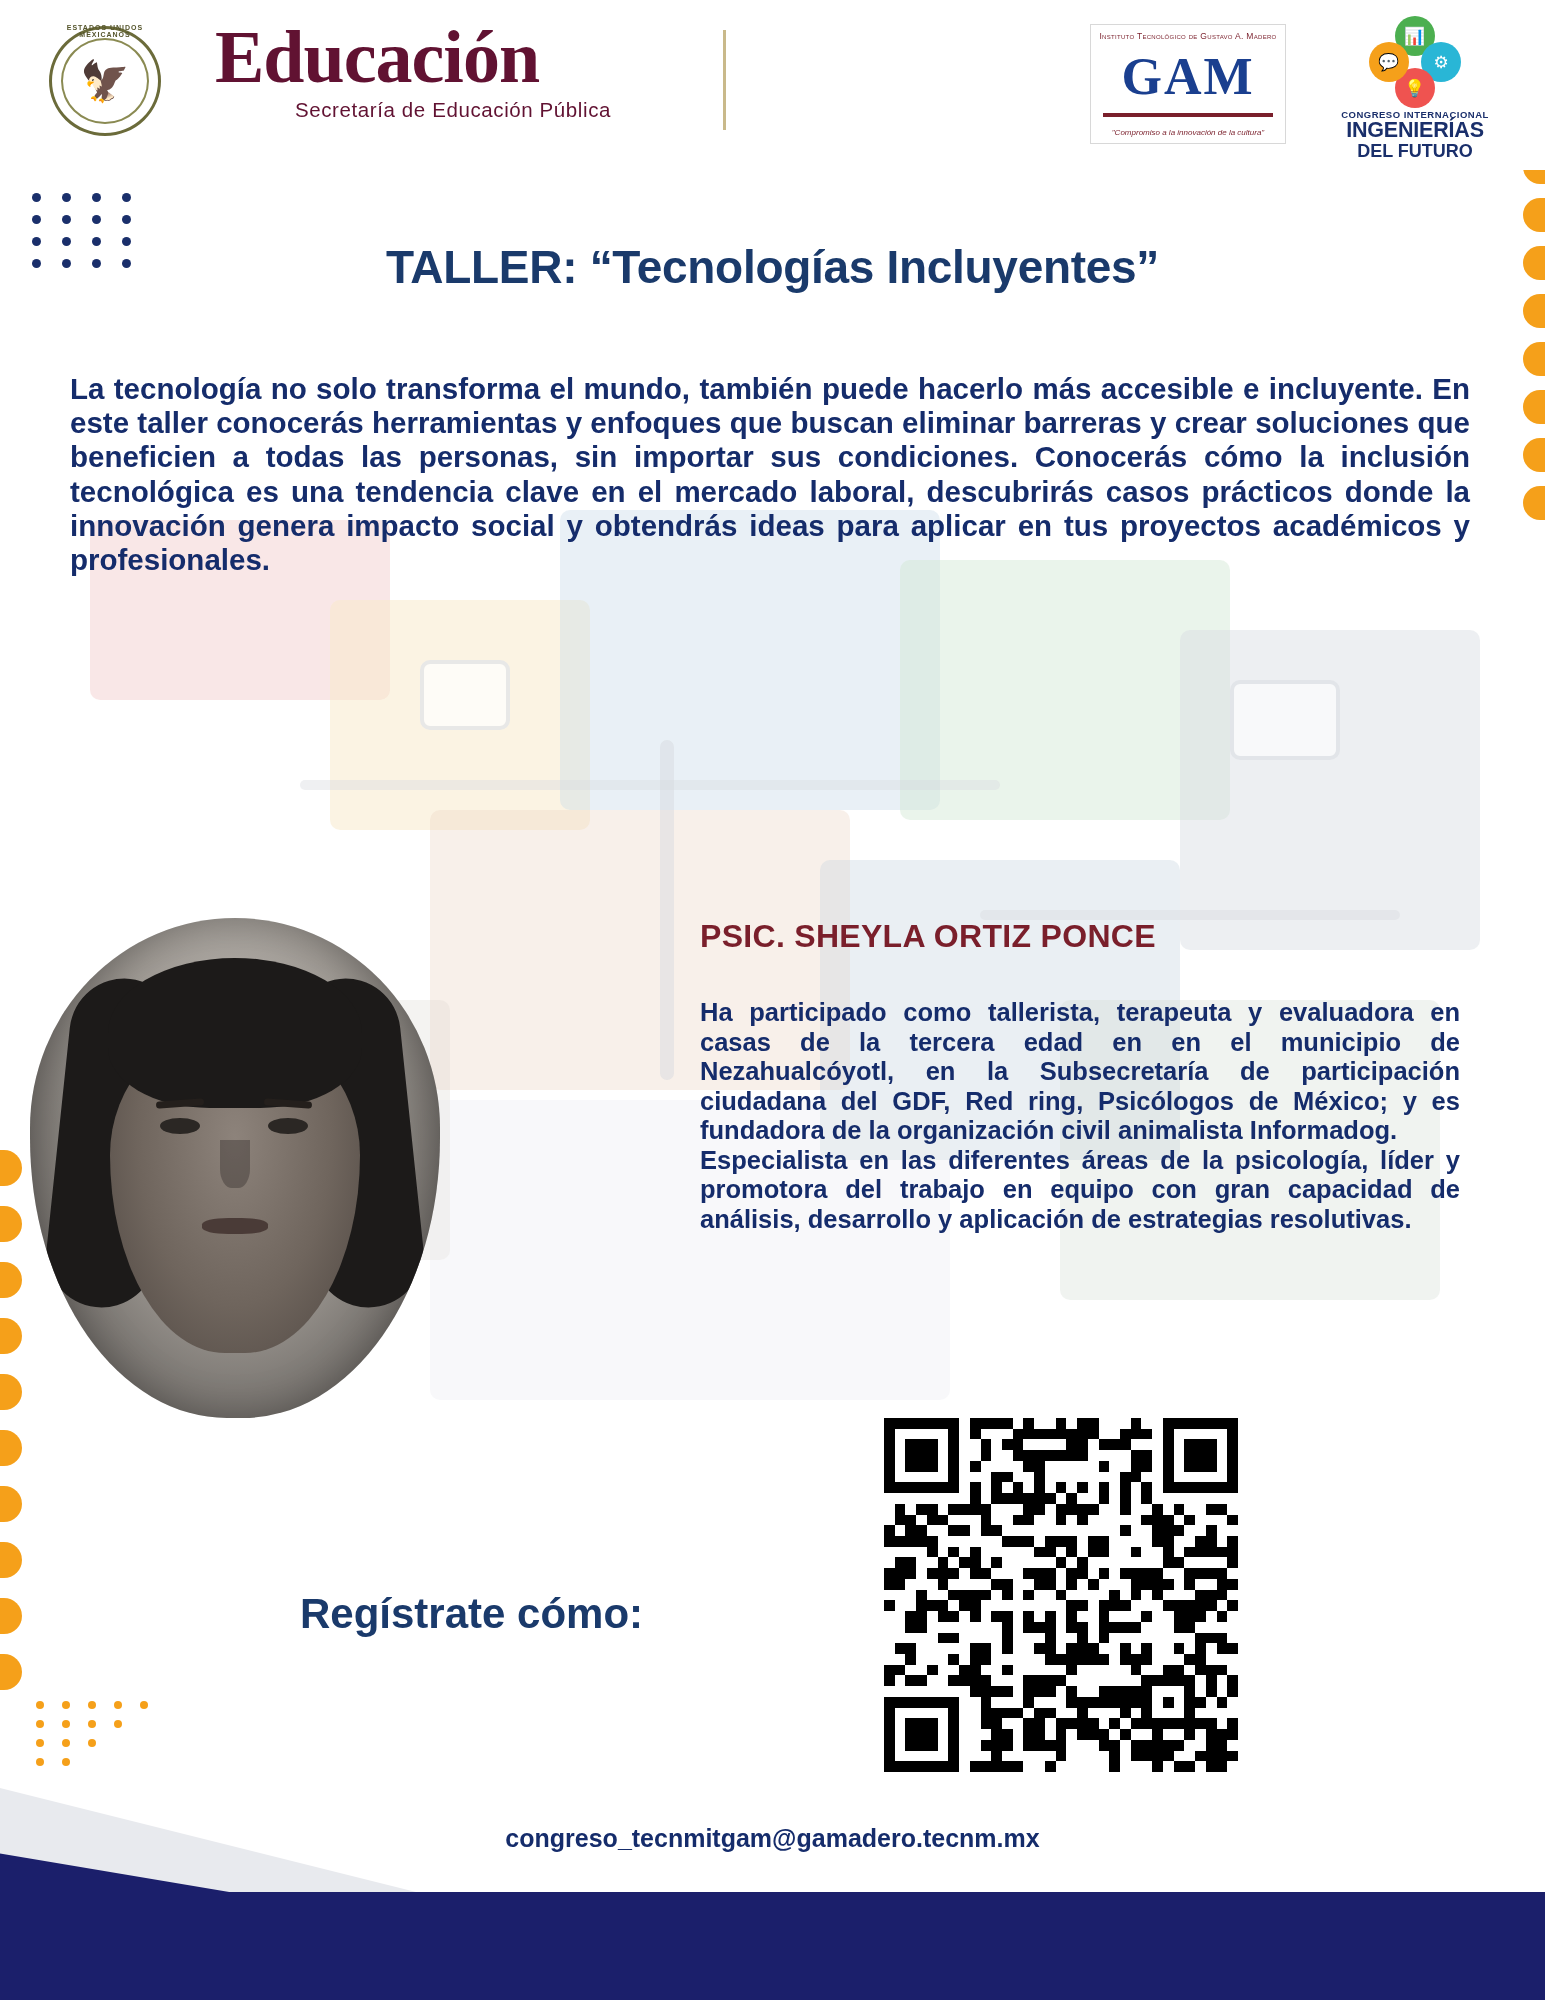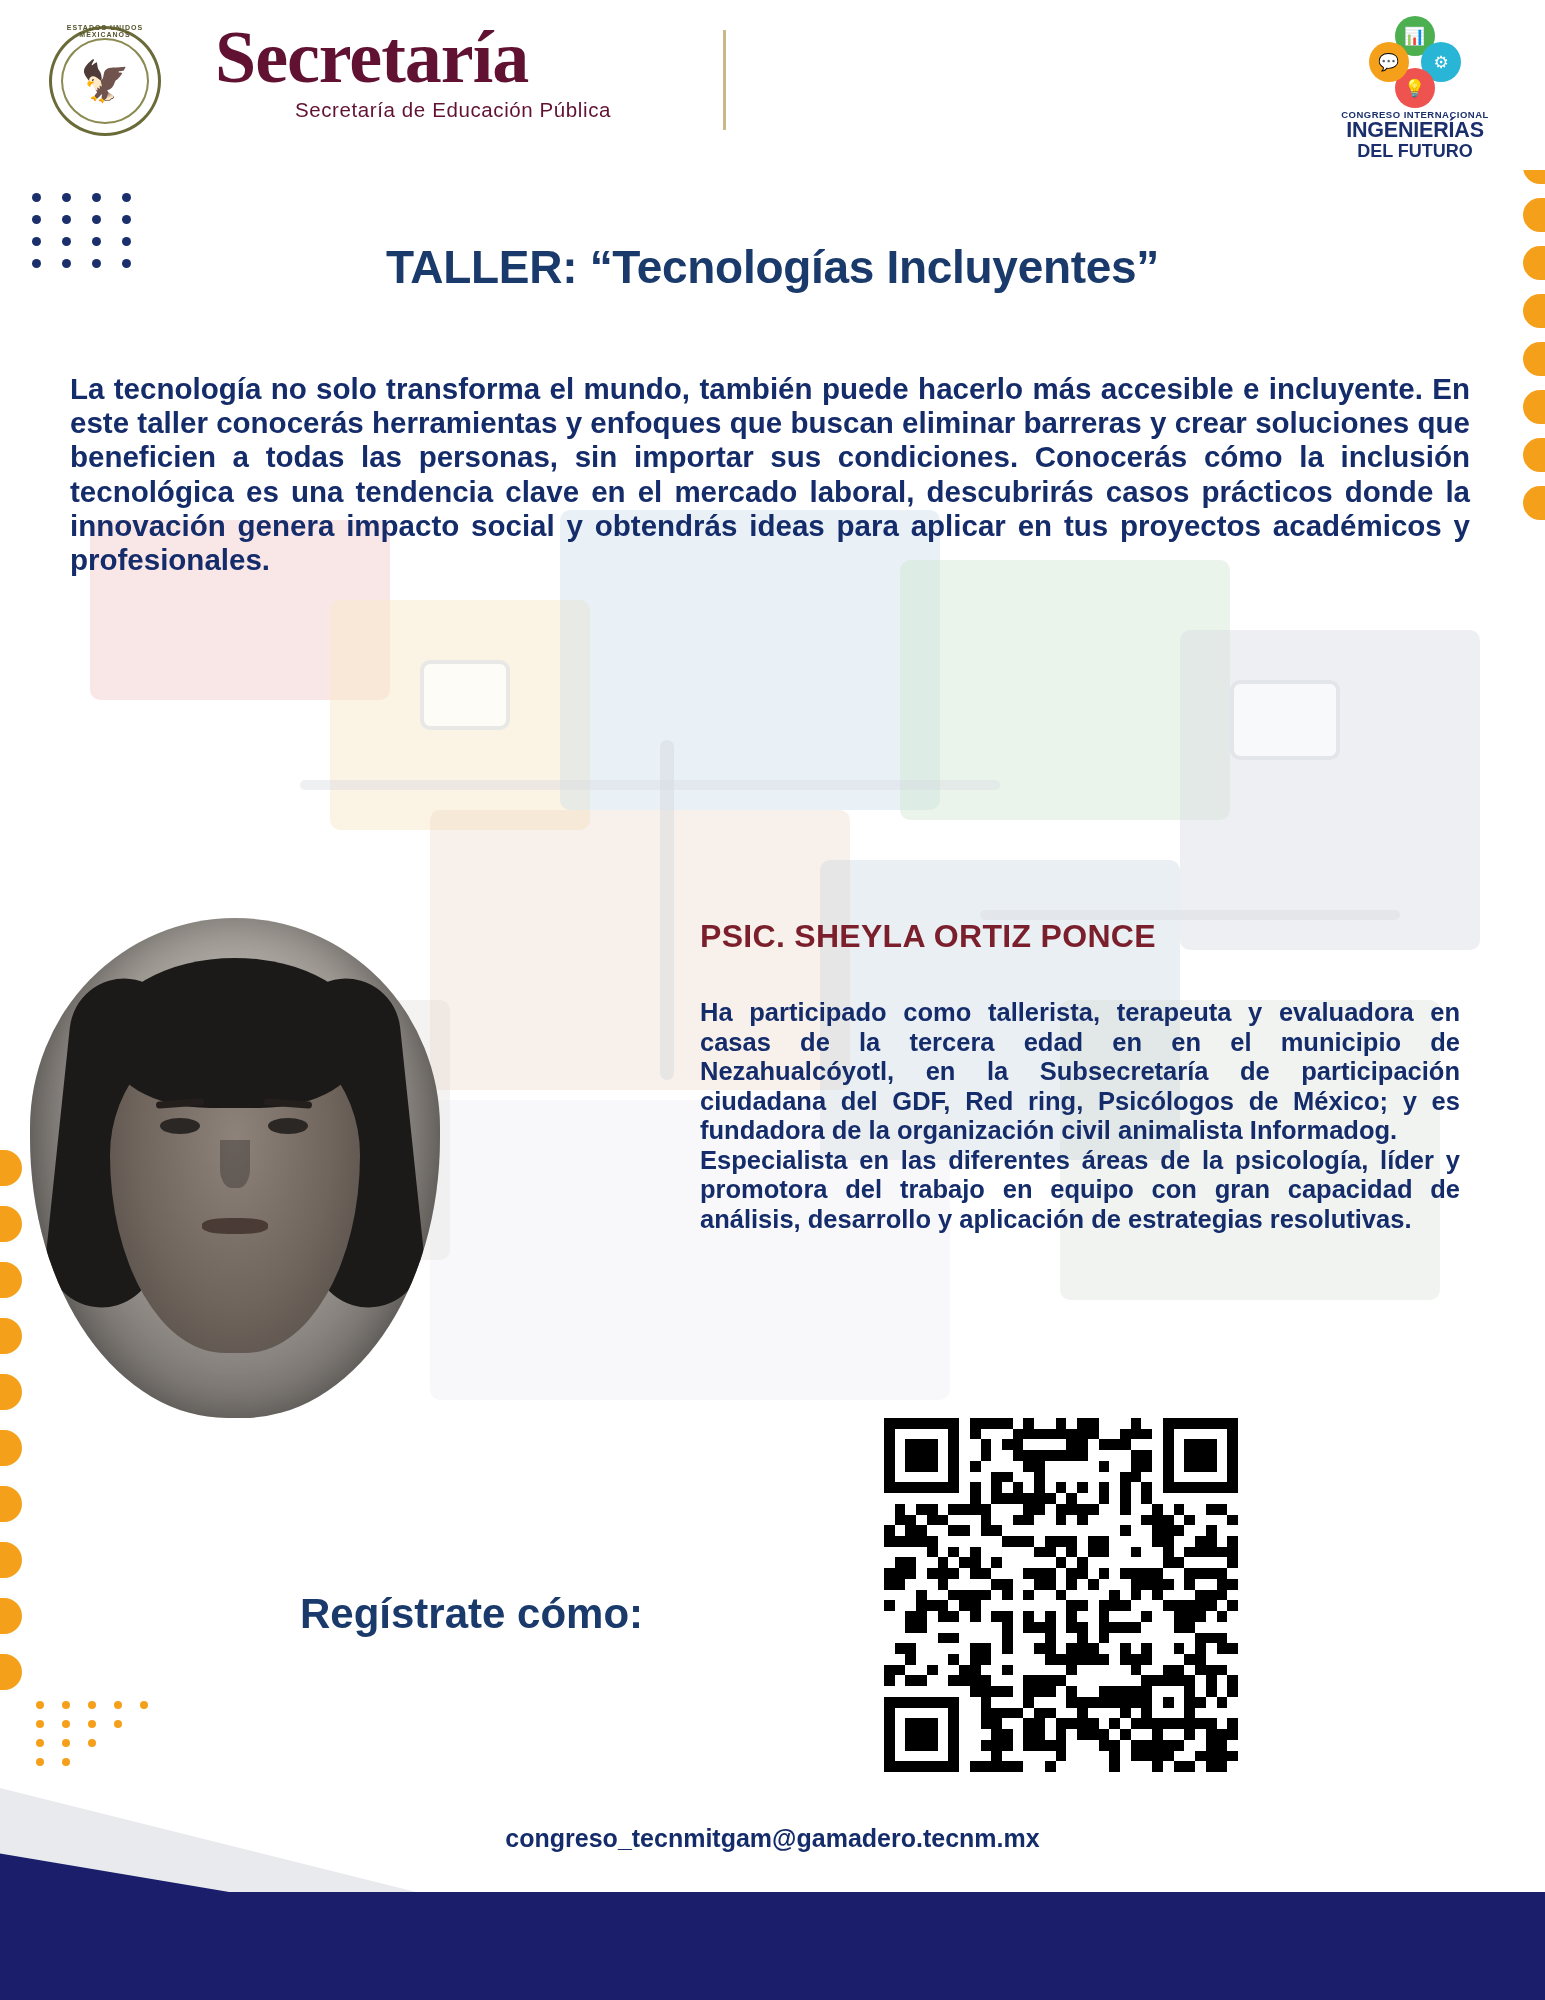--- a/index.html
+++ b/index.html
@@ -481,27 +481,33 @@
 
   <div class="coat">
     <div class="ring"></div>
     <div class="ring2"></div>
     <div class="arc-txt">ESTADOS UNIDOS MEXICANOS</div>
     <div class="eagle">🦅</div>
     <div class="arc-txt-b"></div>
   </div>
 
   <div class="educacion-wrap">
-    <div class="educacion">Secretaría</div>
+    <div class="educacion">Educación</div>
     <div class="sep-edu">Secretaría de Educación Pública</div>
   </div>
 
   <div class="sep-vert" style="left:723px;"></div>
 
 
+  <div class="itgam">
+    <div class="top-txt">Instituto Tecnológico de Gustavo A. Madero</div>
+    <div class="gam">GAM</div>
+    <div class="bar"></div>
+    <div class="slogan">"Compromiso a la innovación de la cultura"</div>
+  </div>
 
   <div class="congreso">
     <div class="petals">
       <div class="p" style="left:26px; top:0;    background:#4caf50;">📊</div>
       <div class="p" style="left:52px; top:26px; background:#29b6d6;">⚙</div>
       <div class="p" style="left:26px; top:52px; background:#ef5350;">💡</div>
       <div class="p" style="left:0;    top:26px; background:#f5a01a;">💬</div>
     </div>
     <div class="c-t1">CONGRESO INTERNACIONAL</div>
     <div class="c-t2">INGENIERÍAS</div>

